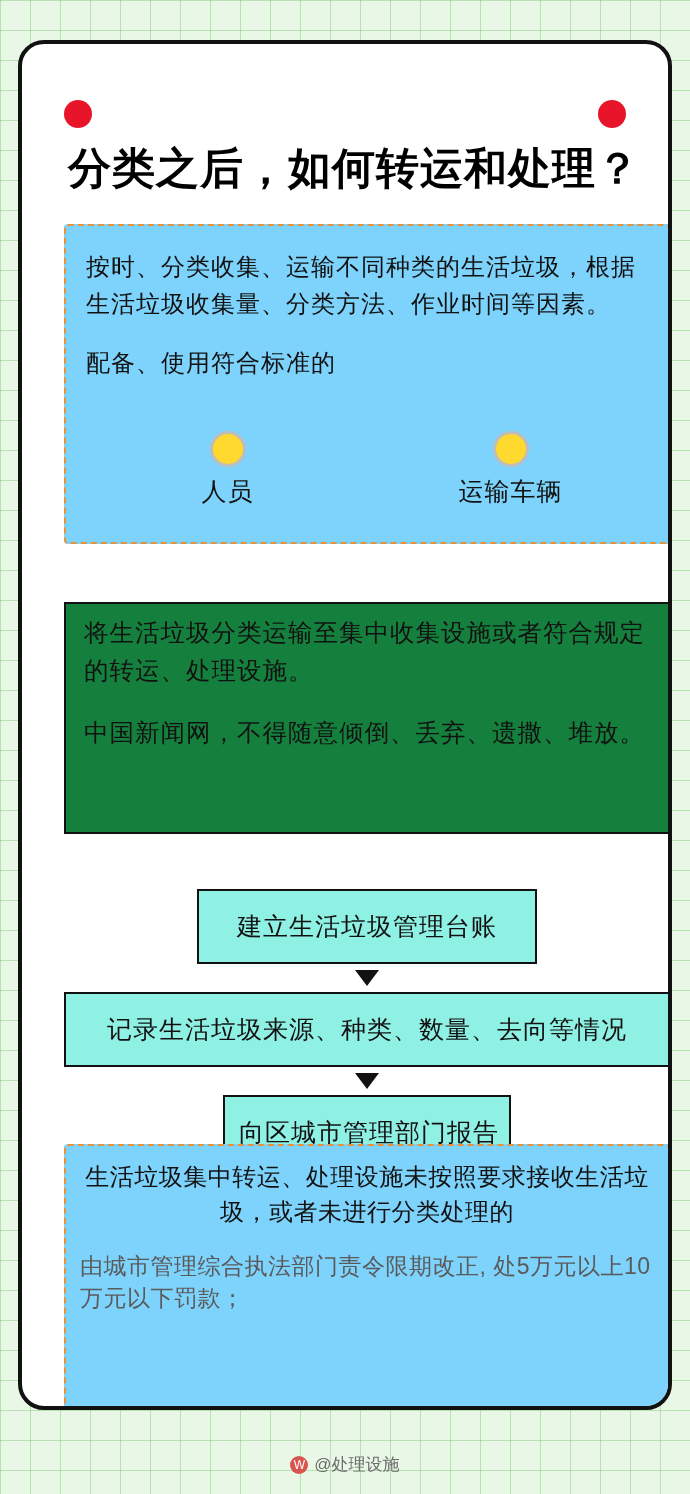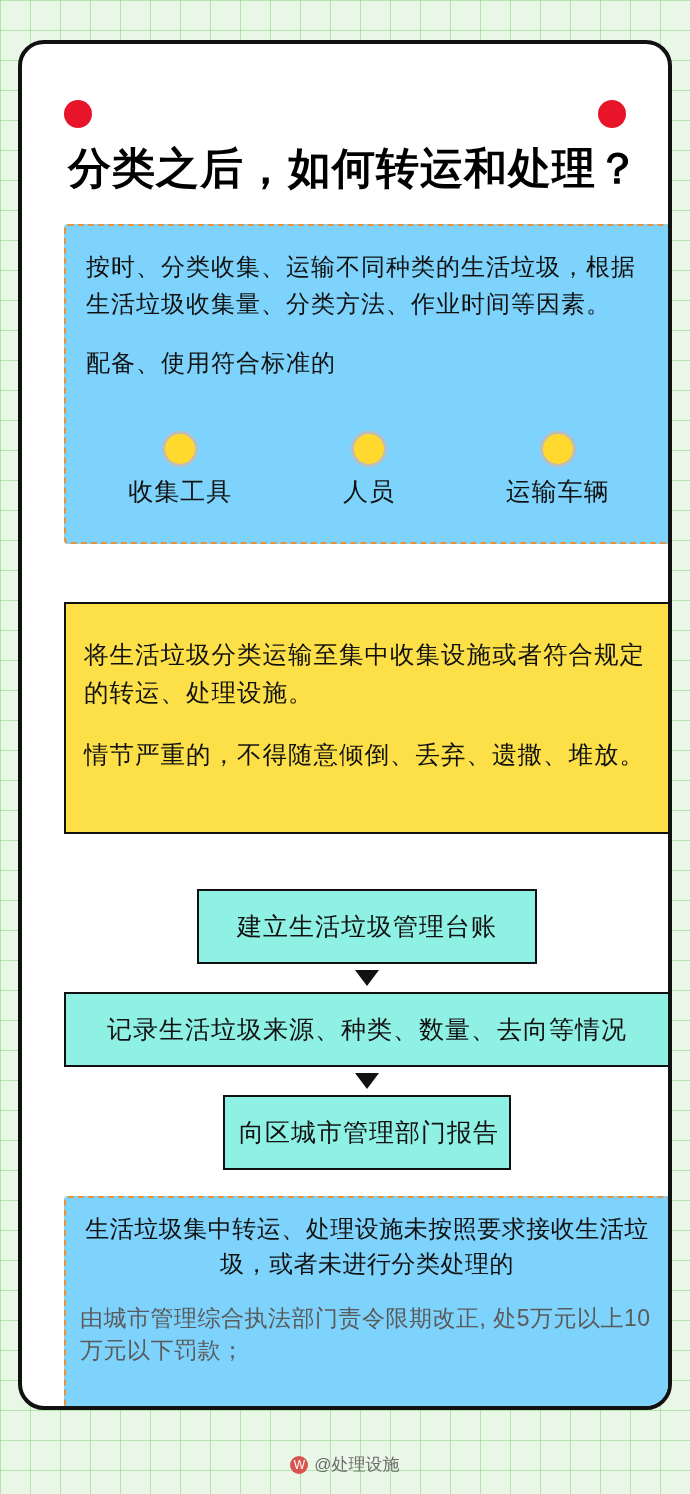--- a/index.html
+++ b/index.html
@@ -112,24 +112,24 @@
     color: #111;
     letter-spacing: 1px;
   }
 
   .yellow-box {
     position: absolute;
     left: 42px;
     top: 558px;
     width: 606px;
     height: 232px;
-    background: #fde047;
+    background: #15803d;
     border: 2px solid #111;
     box-sizing: border-box;
-    padding: 32px 18px;
+    padding: 10px 18px;
   }
   .yellow-box .para {
     font-size: 24.5px;
     line-height: 1.55;
   }
   .yellow-box .para2 { margin-top: 24px; }
 
   .flow {
     position: absolute;
     left: 42px;
@@ -155,21 +155,21 @@
     width: 0;
     height: 0;
     border-left: 12px solid transparent;
     border-right: 12px solid transparent;
     border-top: 16px solid #111;
     margin: 6px auto;
   }
 
   .box2 {
     left: 42px;
-    top: 1152px;
+    top: 1100px;
     width: 606px;
     height: 280px;
     padding: 14px 14px;
   }
   .pen-text {
     font-size: 24px;
     line-height: 1.45;
     color: #111;
     text-align: center;
     letter-spacing: 0.5px;
@@ -222,36 +222,32 @@
 
   <div class="title">分类之后，如何转运和处理？</div>
 
   <div class="dashed-box box1">
     <div class="para">按时、分类收集、运输不同种类的生活垃圾，根据生活垃圾收集量、分类方法、作业时间等因素。</div>
     <div class="para para2">配备、使用符合标准的</div>
 
     <div class="icon-row">
       <div class="icon-item">
         <div class="circle-icon"></div>
-        <div class="icon-label">收集工具</div>
-      </div>
-      <div class="icon-item">
-        <div class="circle-icon"></div>
         <div class="icon-label">人员</div>
       </div>
       <div class="icon-item">
         <div class="circle-icon"></div>
         <div class="icon-label">运输车辆</div>
       </div>
     </div>
   </div>
 
   <div class="yellow-box">
     <div class="para">将生活垃圾分类运输至集中收集设施或者符合规定的转运、处理设施。</div>
-    <div class="para para2">情节严重的，不得随意倾倒、丢弃、遗撒、堆放。</div>
+    <div class="para para2">中国新闻网，不得随意倾倒、丢弃、遗撒、堆放。</div>
   </div>
 
   <div class="flow">
     <div class="flow-step step-1">建立生活垃圾管理台账</div>
     <div class="arrow"></div>
     <div class="flow-step step-2">记录生活垃圾来源、种类、数量、去向等情况</div>
     <div class="arrow"></div>
     <div class="flow-step step-3">向区城市管理部门报告</div>
   </div>
 

